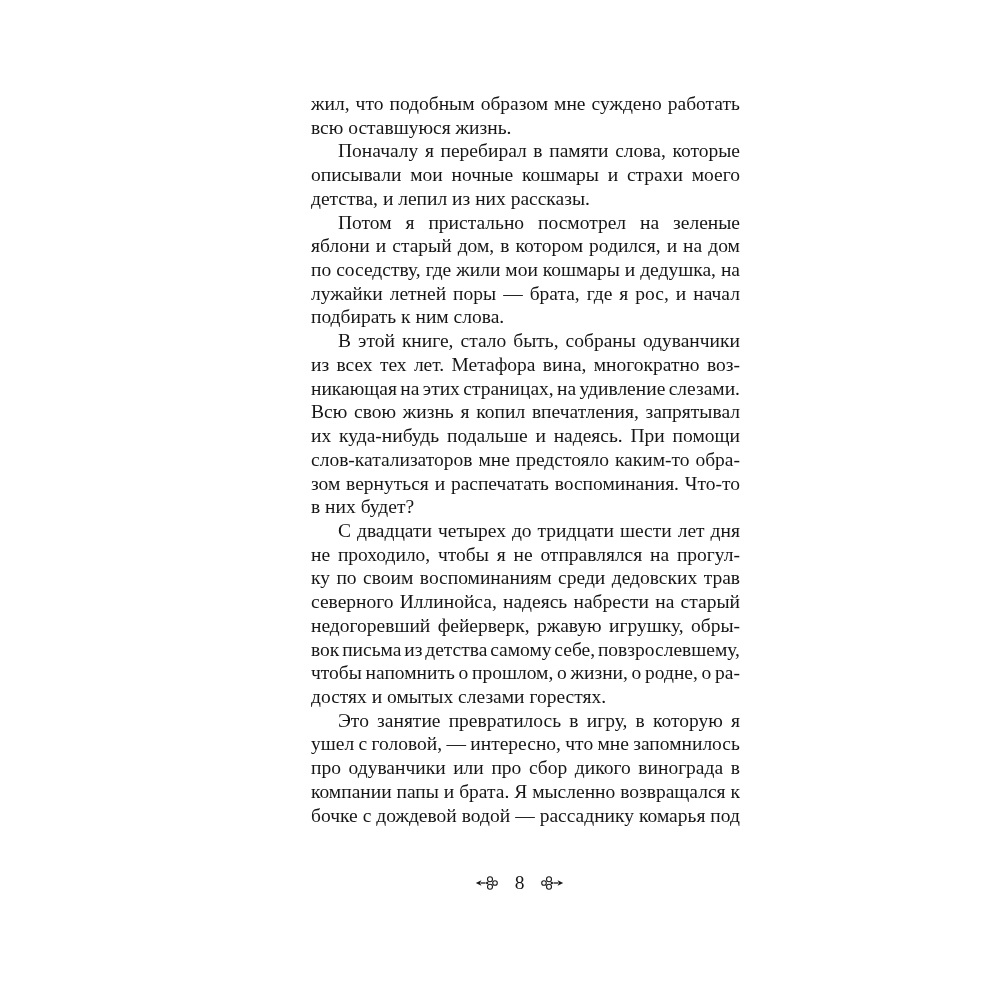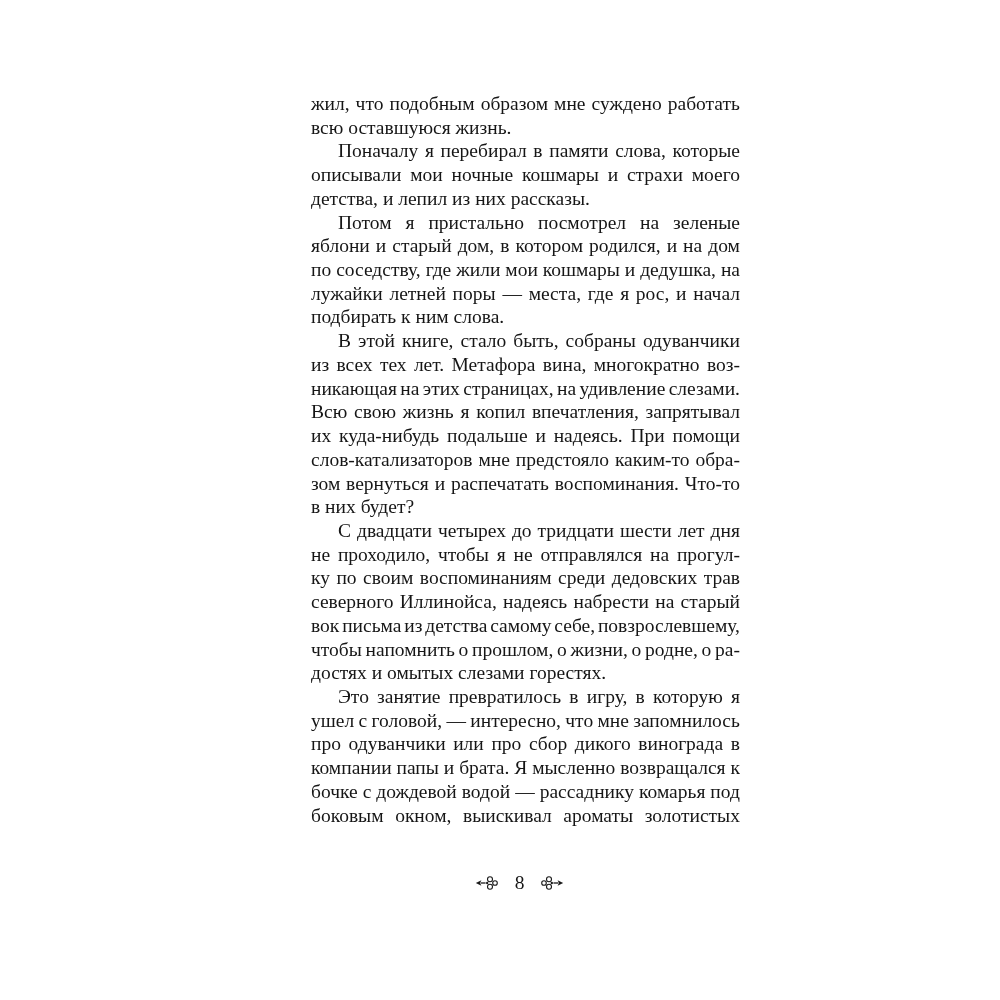--- a/index.html
+++ b/index.html
@@ -133,21 +133,21 @@
         <span>кошмары</span>
         <span>и</span>
         <span>дедушка,</span>
         <span>на</span>
       </div>
       <div class="line">
         <span>лужайки</span>
         <span>летней</span>
         <span>поры</span>
         <span>—</span>
-        <span>места,</span>
+        <span>брата,</span>
         <span>где</span>
         <span>я</span>
         <span>рос,</span>
         <span>и</span>
         <span>начал</span>
       </div>
       <div class="line nojust">
         <span>подбирать</span>
         <span>к</span>
         <span>ним</span>
@@ -248,20 +248,27 @@
         <span>дедовских</span>
         <span>трав</span>
       </div>
       <div class="line">
         <span>северного</span>
         <span>Иллинойса,</span>
         <span>надеясь</span>
         <span>набрести</span>
         <span>на</span>
         <span>старый</span>
+      </div>
+      <div class="line">
+        <span>недогоревший</span>
+        <span>фейерверк,</span>
+        <span>ржавую</span>
+        <span>игрушку,</span>
+        <span>обры-</span>
       </div>
       <div class="line">
         <span>вок</span>
         <span>письма</span>
         <span>из</span>
         <span>детства</span>
         <span>самому</span>
         <span>себе,</span>
         <span>повзрослевшему,</span>
       </div>
@@ -326,27 +333,20 @@
       </div>
       <div class="line">
         <span>бочке</span>
         <span>с</span>
         <span>дождевой</span>
         <span>водой</span>
         <span>—</span>
         <span>рассаднику</span>
         <span>комарья</span>
         <span>под</span>
-      </div>
-      <div class="line">
-        <span>боковым</span>
-        <span>окном,</span>
-        <span>выискивал</span>
-        <span>ароматы</span>
-        <span>золотистых</span>
       </div>
     </div>
 
   <div class="footer">
     <svg class="fleuron" width="23" height="16" viewBox="0 0 23 16">
       <path d="M0.8 8 L6.4 5.3 L5 8 L6.4 10.7 Z" fill="#1a1a1a"></path>
       <line x1="5.6" y1="8" x2="10.6" y2="8" stroke="#1a1a1a" stroke-width="1.3"></line>
       <circle cx="15" cy="4.2" r="2.5" fill="none" stroke="#1a1a1a" stroke-width="1.1"></circle>
       <circle cx="20" cy="8" r="2.3" fill="none" stroke="#1a1a1a" stroke-width="1.1"></circle>
       <circle cx="15" cy="11.8" r="2.5" fill="none" stroke="#1a1a1a" stroke-width="1.1"></circle>

